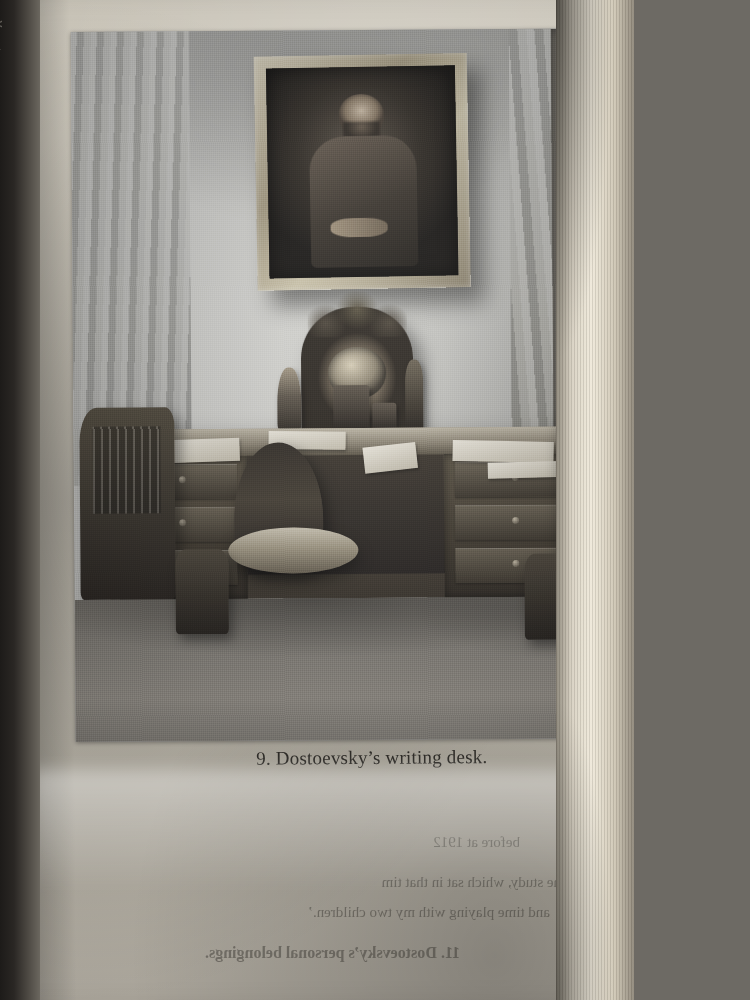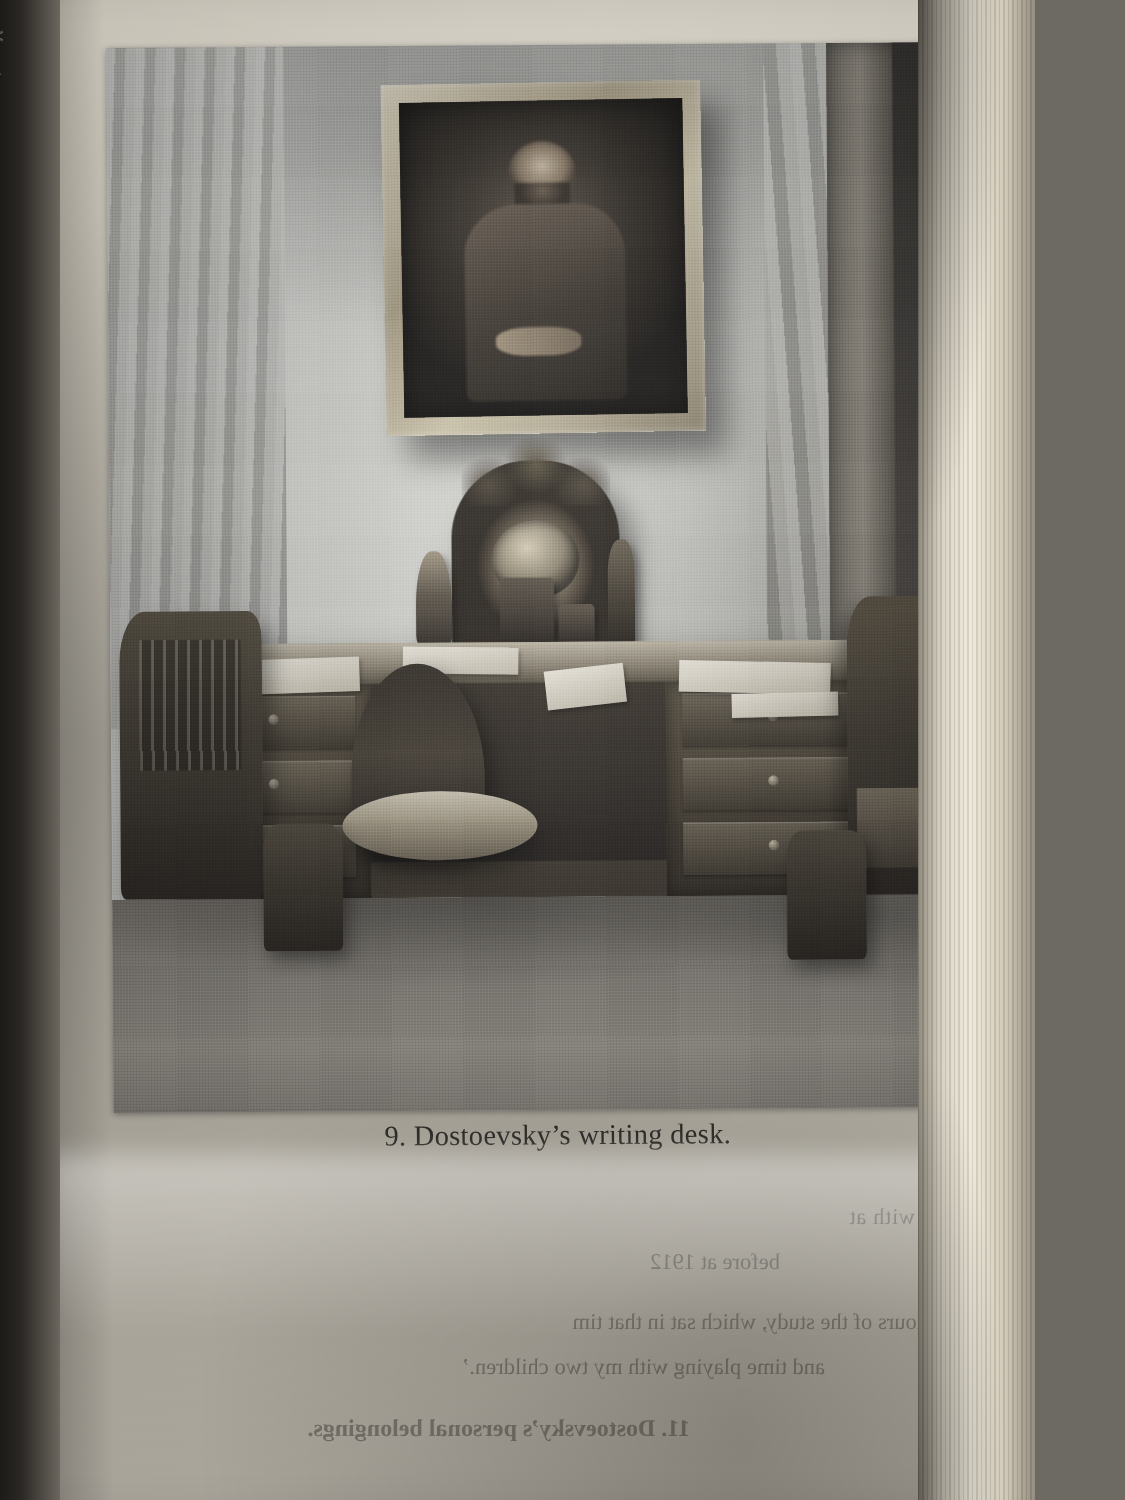--- a/index.html
+++ b/index.html
@@ -10,21 +10,21 @@
   body {
     width: 750px;
     height: 1000px;
     overflow: hidden;
     font-family: "Liberation Serif", serif;
   }
 
   
   #scene {
     position: relative;
-    width: 690px;
+    width: 634px;
     height: 1000px;
     background: #5e5b56;
     overflow: hidden;
   }
 
   
   .left-page-edge {
     position: absolute;
     left: 0;
     top: 0;

